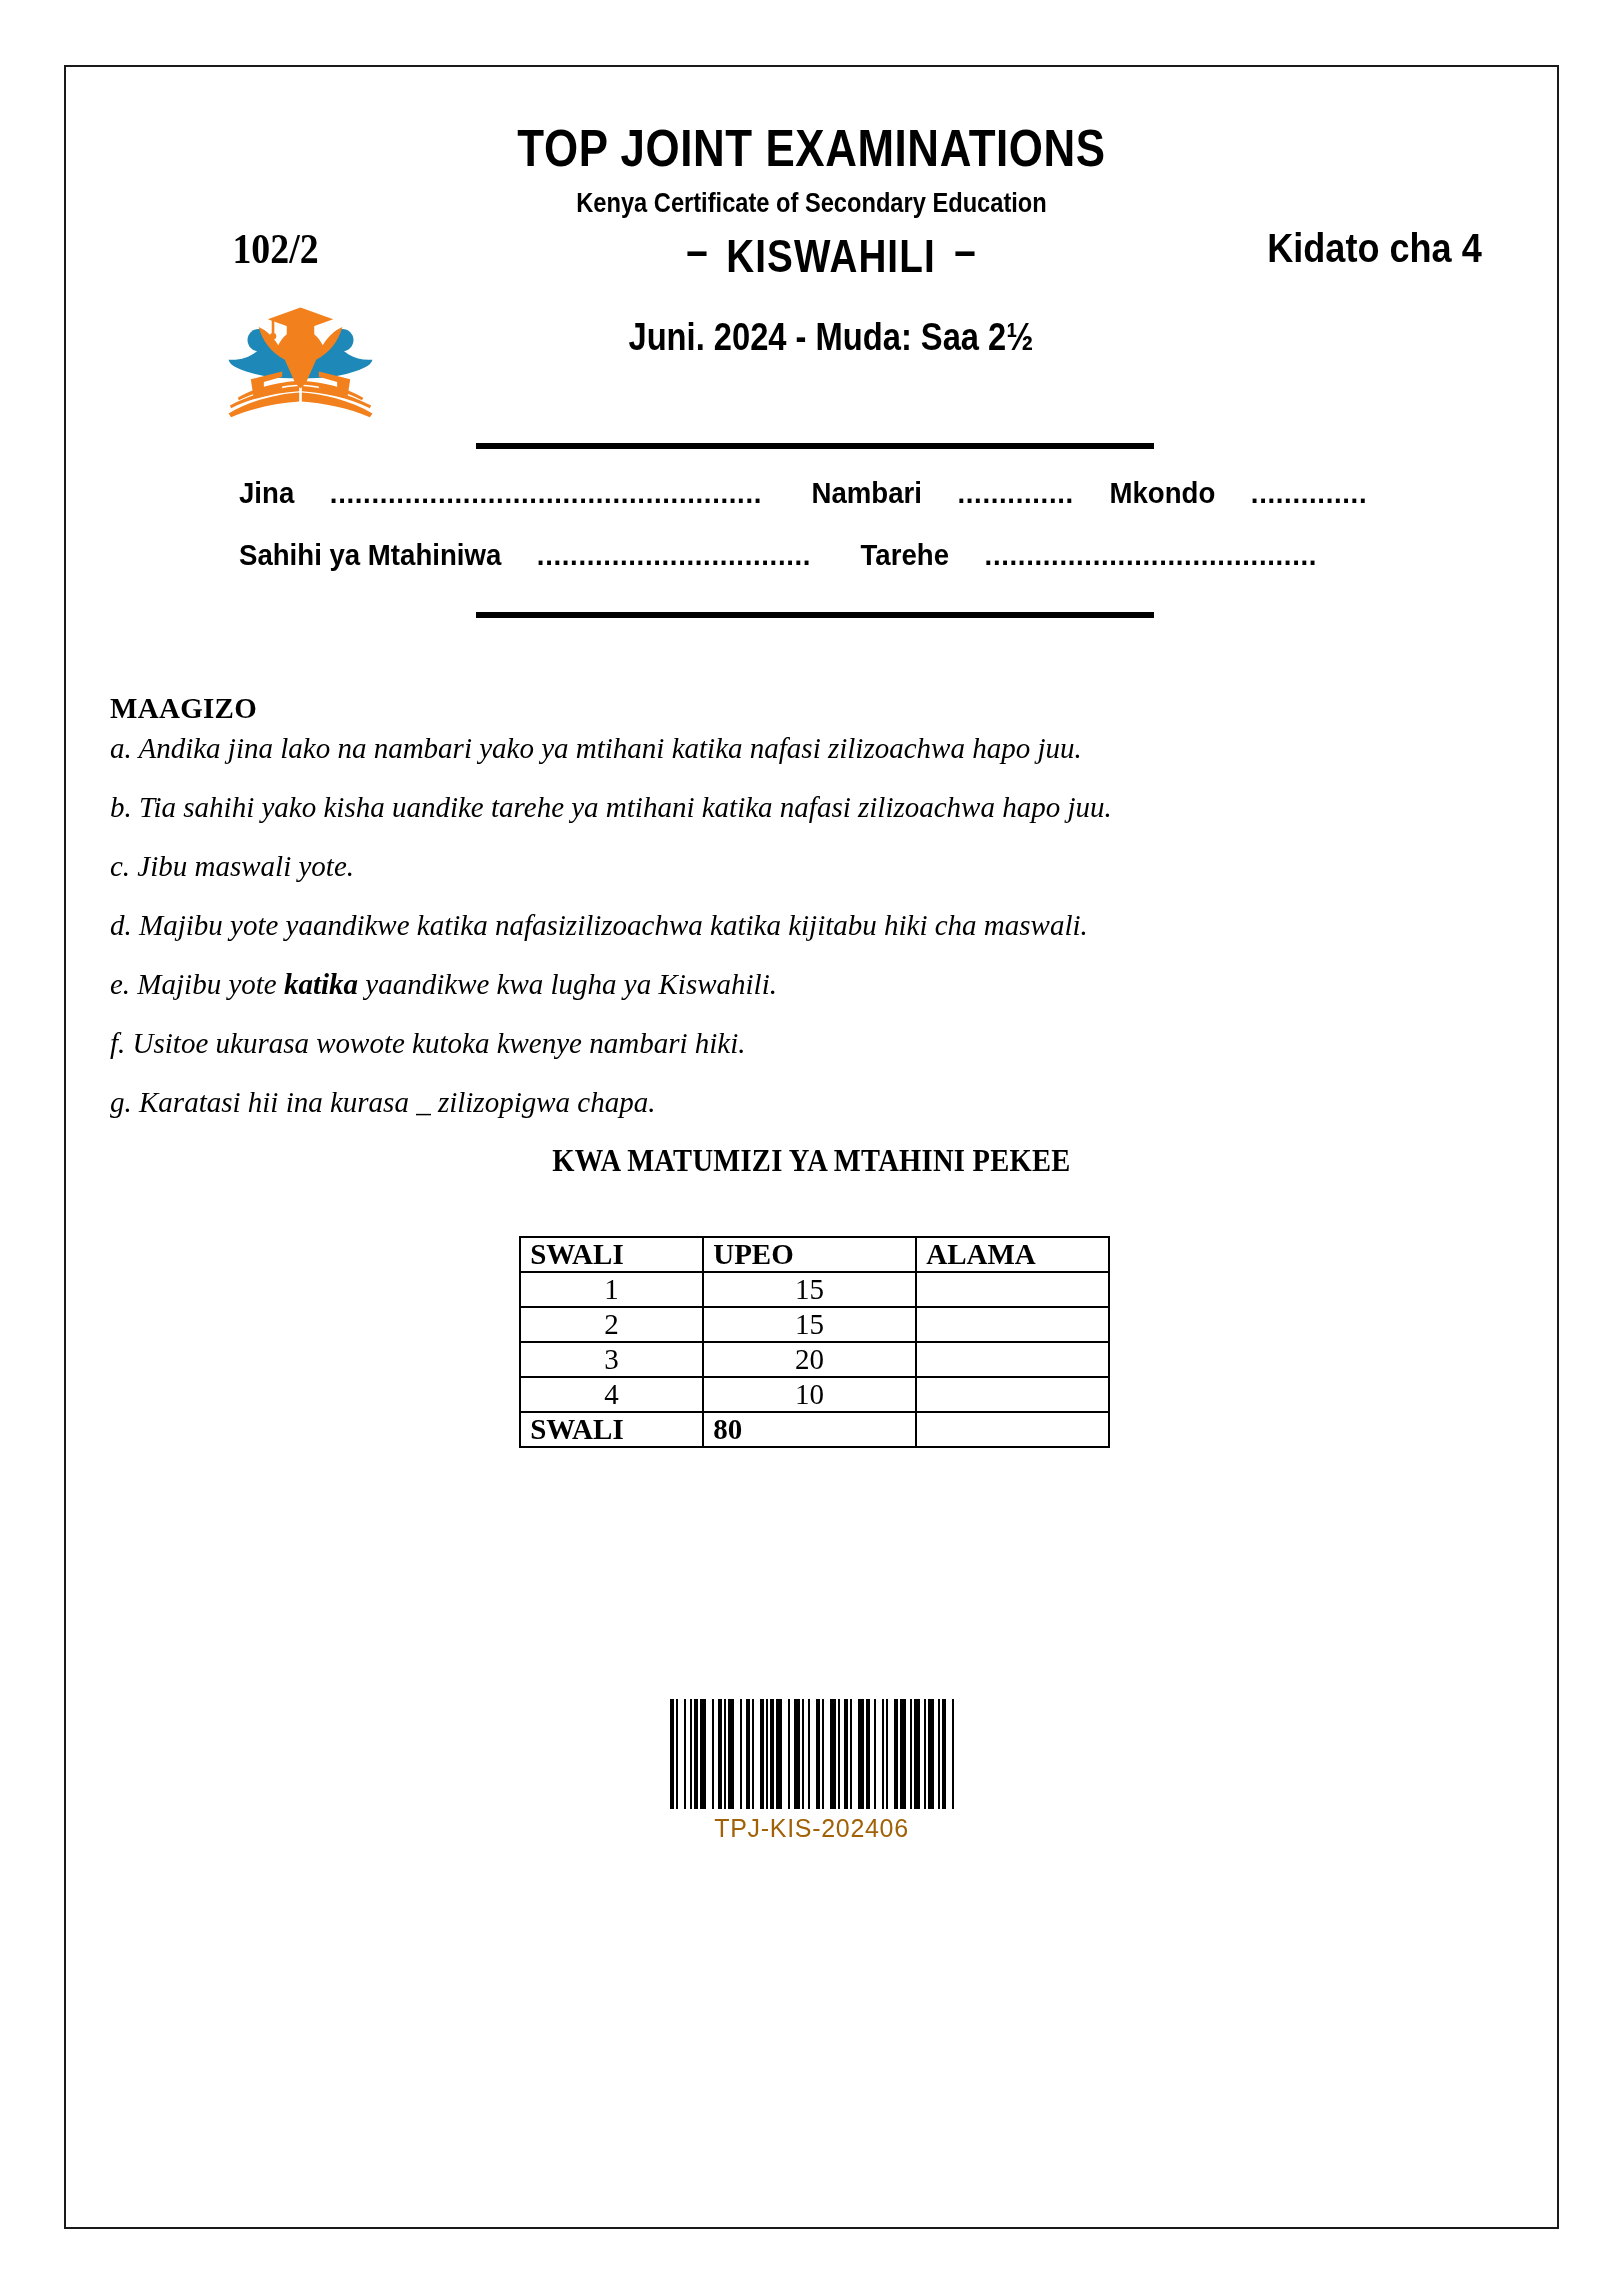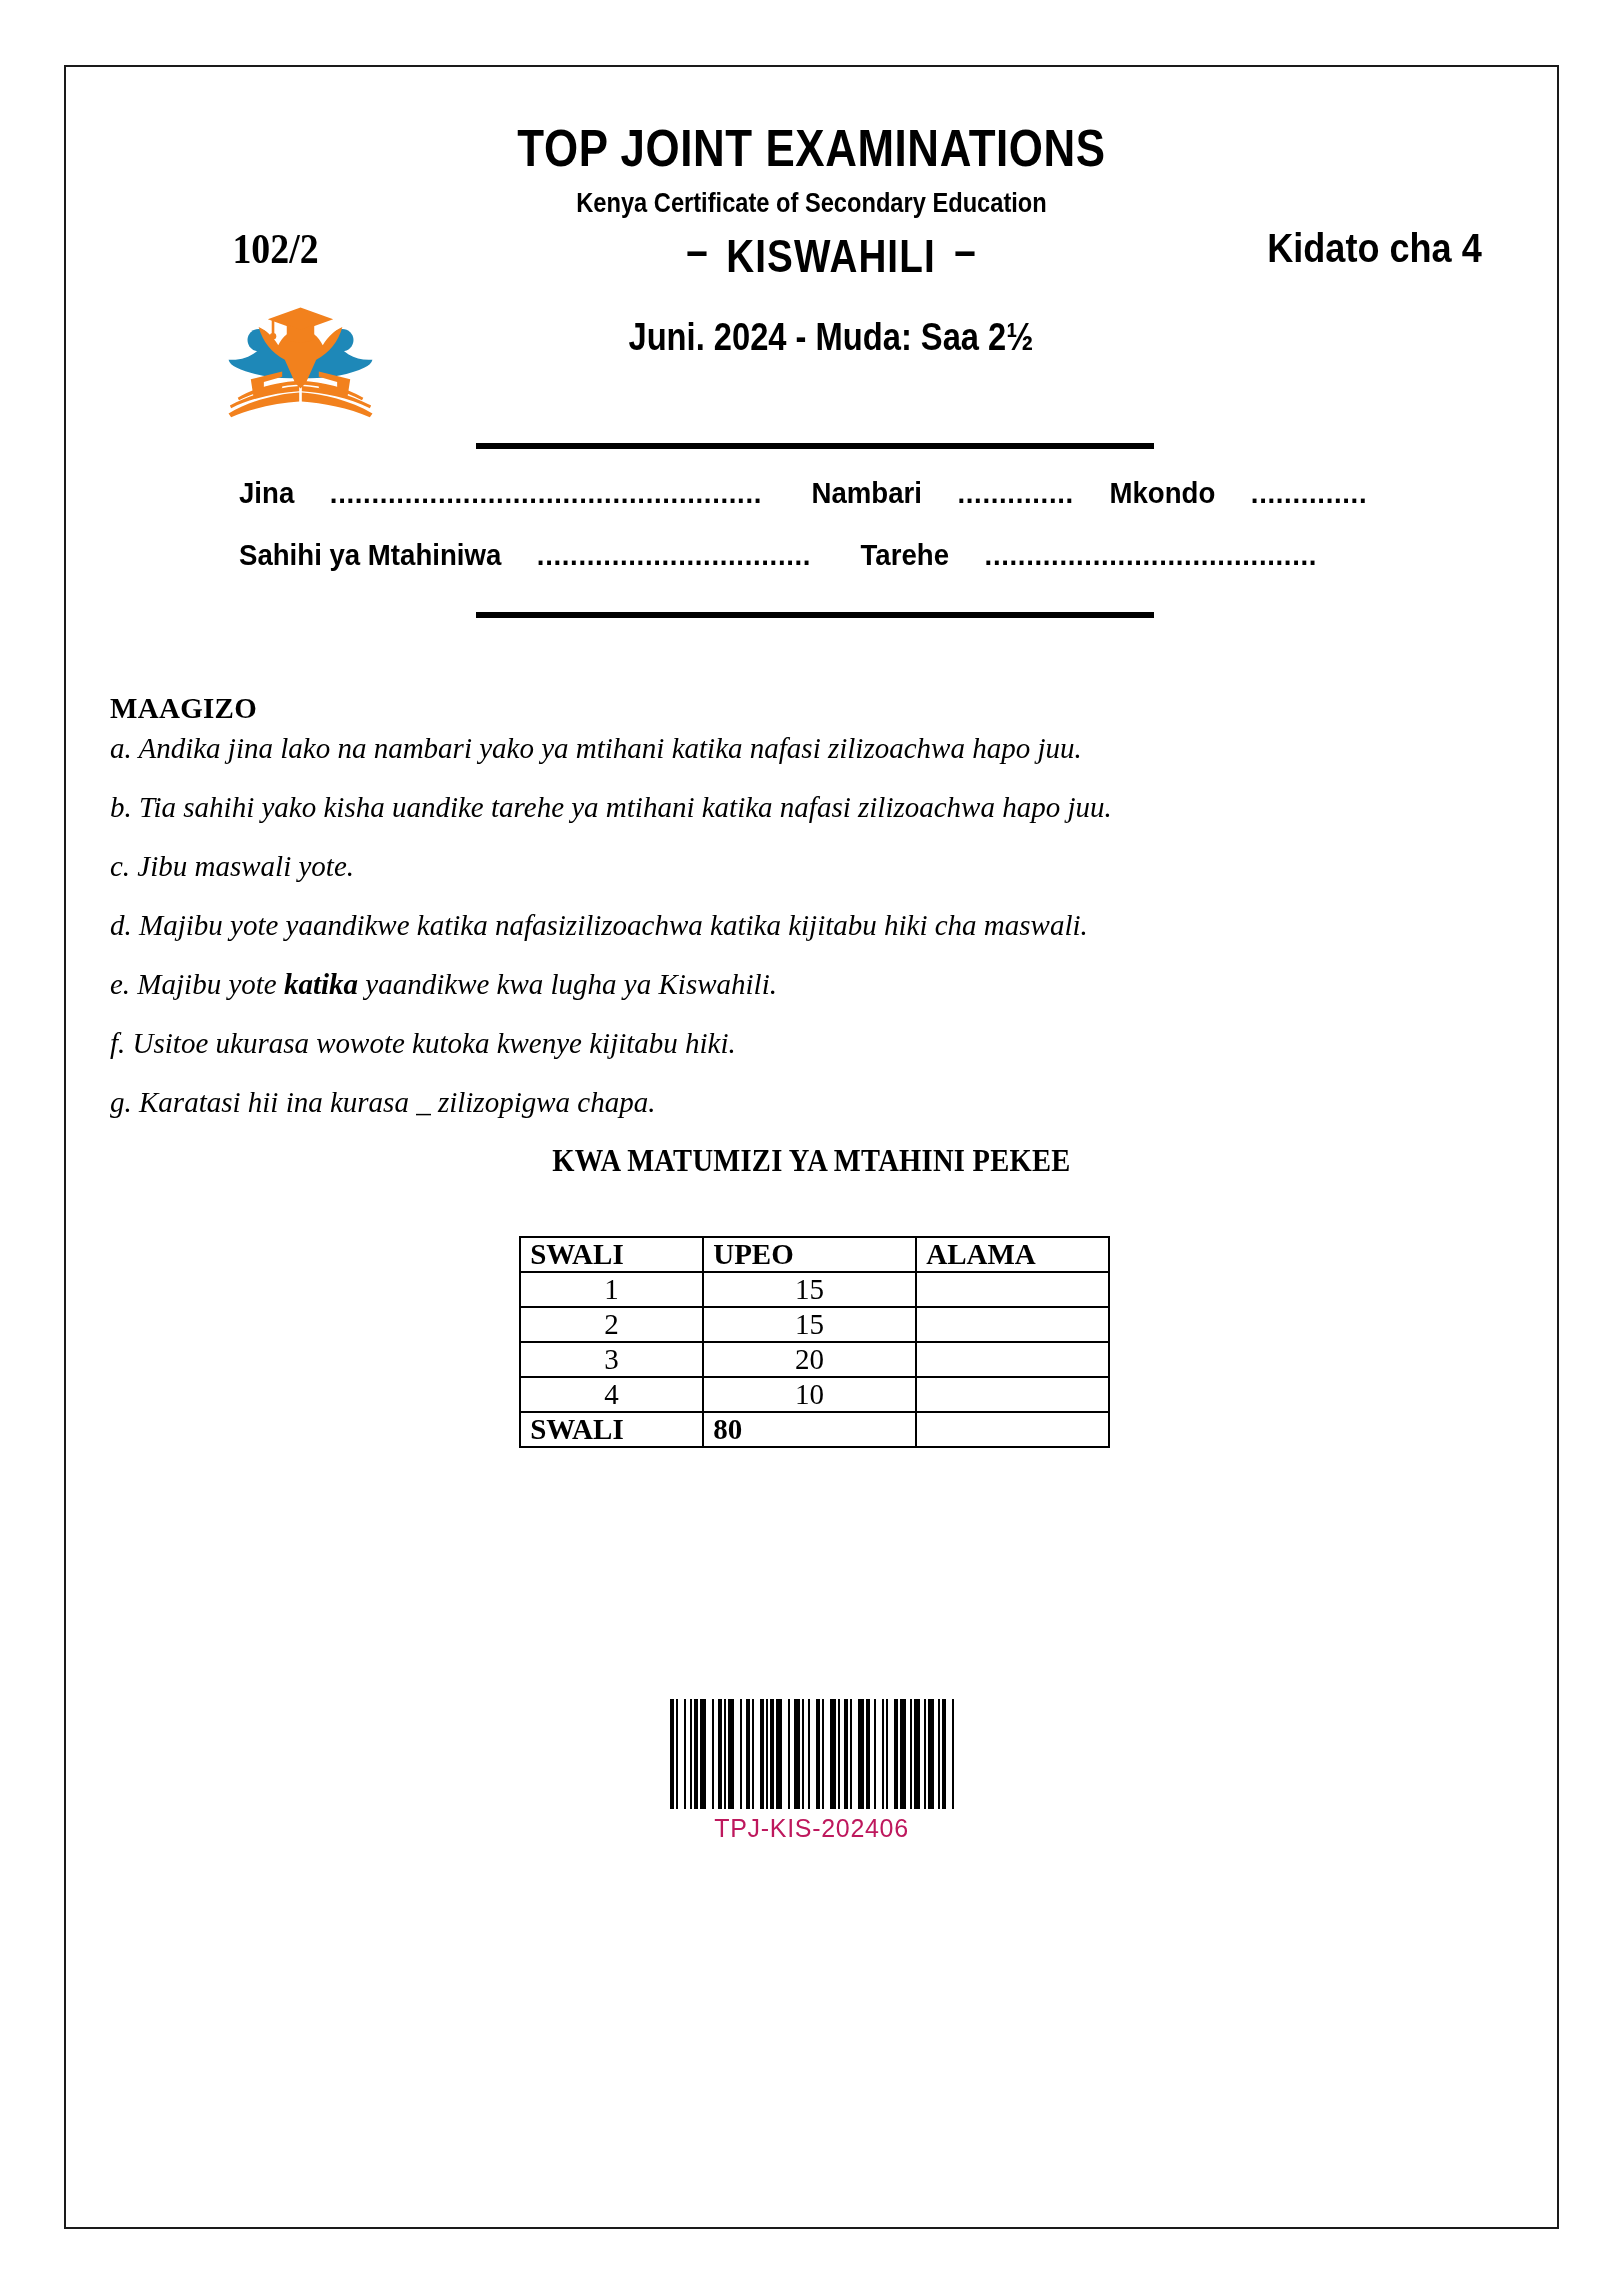--- a/index.html
+++ b/index.html
@@ -250,21 +250,21 @@
     display: inline-block;
     height: 110px;
     background: #000000;
     vertical-align: top;
   }
   #barcode-label {
     margin-top: 5.2px;
     font-family: "Liberation Sans", "DejaVu Sans", sans-serif;
     font-size: 25px;
     letter-spacing: 0.7px;
-    color: #be185d;
+    color: #a16207;
   }
 </style>
 </head>
 <body>
 
 <div id="page-frame">
   <div class="inner">
 
     <div id="exam-title">TOP JOINT EXAMINATIONS</div>
     <div id="exam-subtitle">Kenya Certificate of Secondary Education</div>
@@ -339,21 +339,21 @@
     <div class="hrule" id="hrule-bottom"></div>
 
     <div id="instructions-heading">MAAGIZO</div>
 
     <div id="instructions-list">
       <p class="instruction">a. Andika jina lako na nambari yako ya mtihani katika nafasi zilizoachwa hapo juu.</p>
       <p class="instruction">b. Tia sahihi yako kisha uandike tarehe ya mtihani katika nafasi zilizoachwa hapo juu.</p>
       <p class="instruction">c. Jibu maswali yote.</p>
       <p class="instruction">d. Majibu yote yaandikwe katika nafasizilizoachwa katika kijitabu hiki cha maswali.</p>
       <p class="instruction"><span>e. Majibu yote </span><b>katika</b><span> yaandikwe kwa lugha ya Kiswahili.</span></p>
-      <p class="instruction">f. Usitoe ukurasa wowote kutoka kwenye kijitabu hiki.</p>
+      <p class="instruction">f. Usitoe ukurasa wowote kutoka kwenye nambari hiki.</p>
       <p class="instruction">g. Karatasi hii ina kurasa _ zilizopigwa chapa.</p>
     </div>
 
     <div id="examiner-heading">KWA MATUMIZI YA MTAHINI PEKEE</div>
 
     <table id="marks-table">
       <colgroup>
         <col class="c-swali">
           <col class="c-upeo">
           <col class="c-alama">

